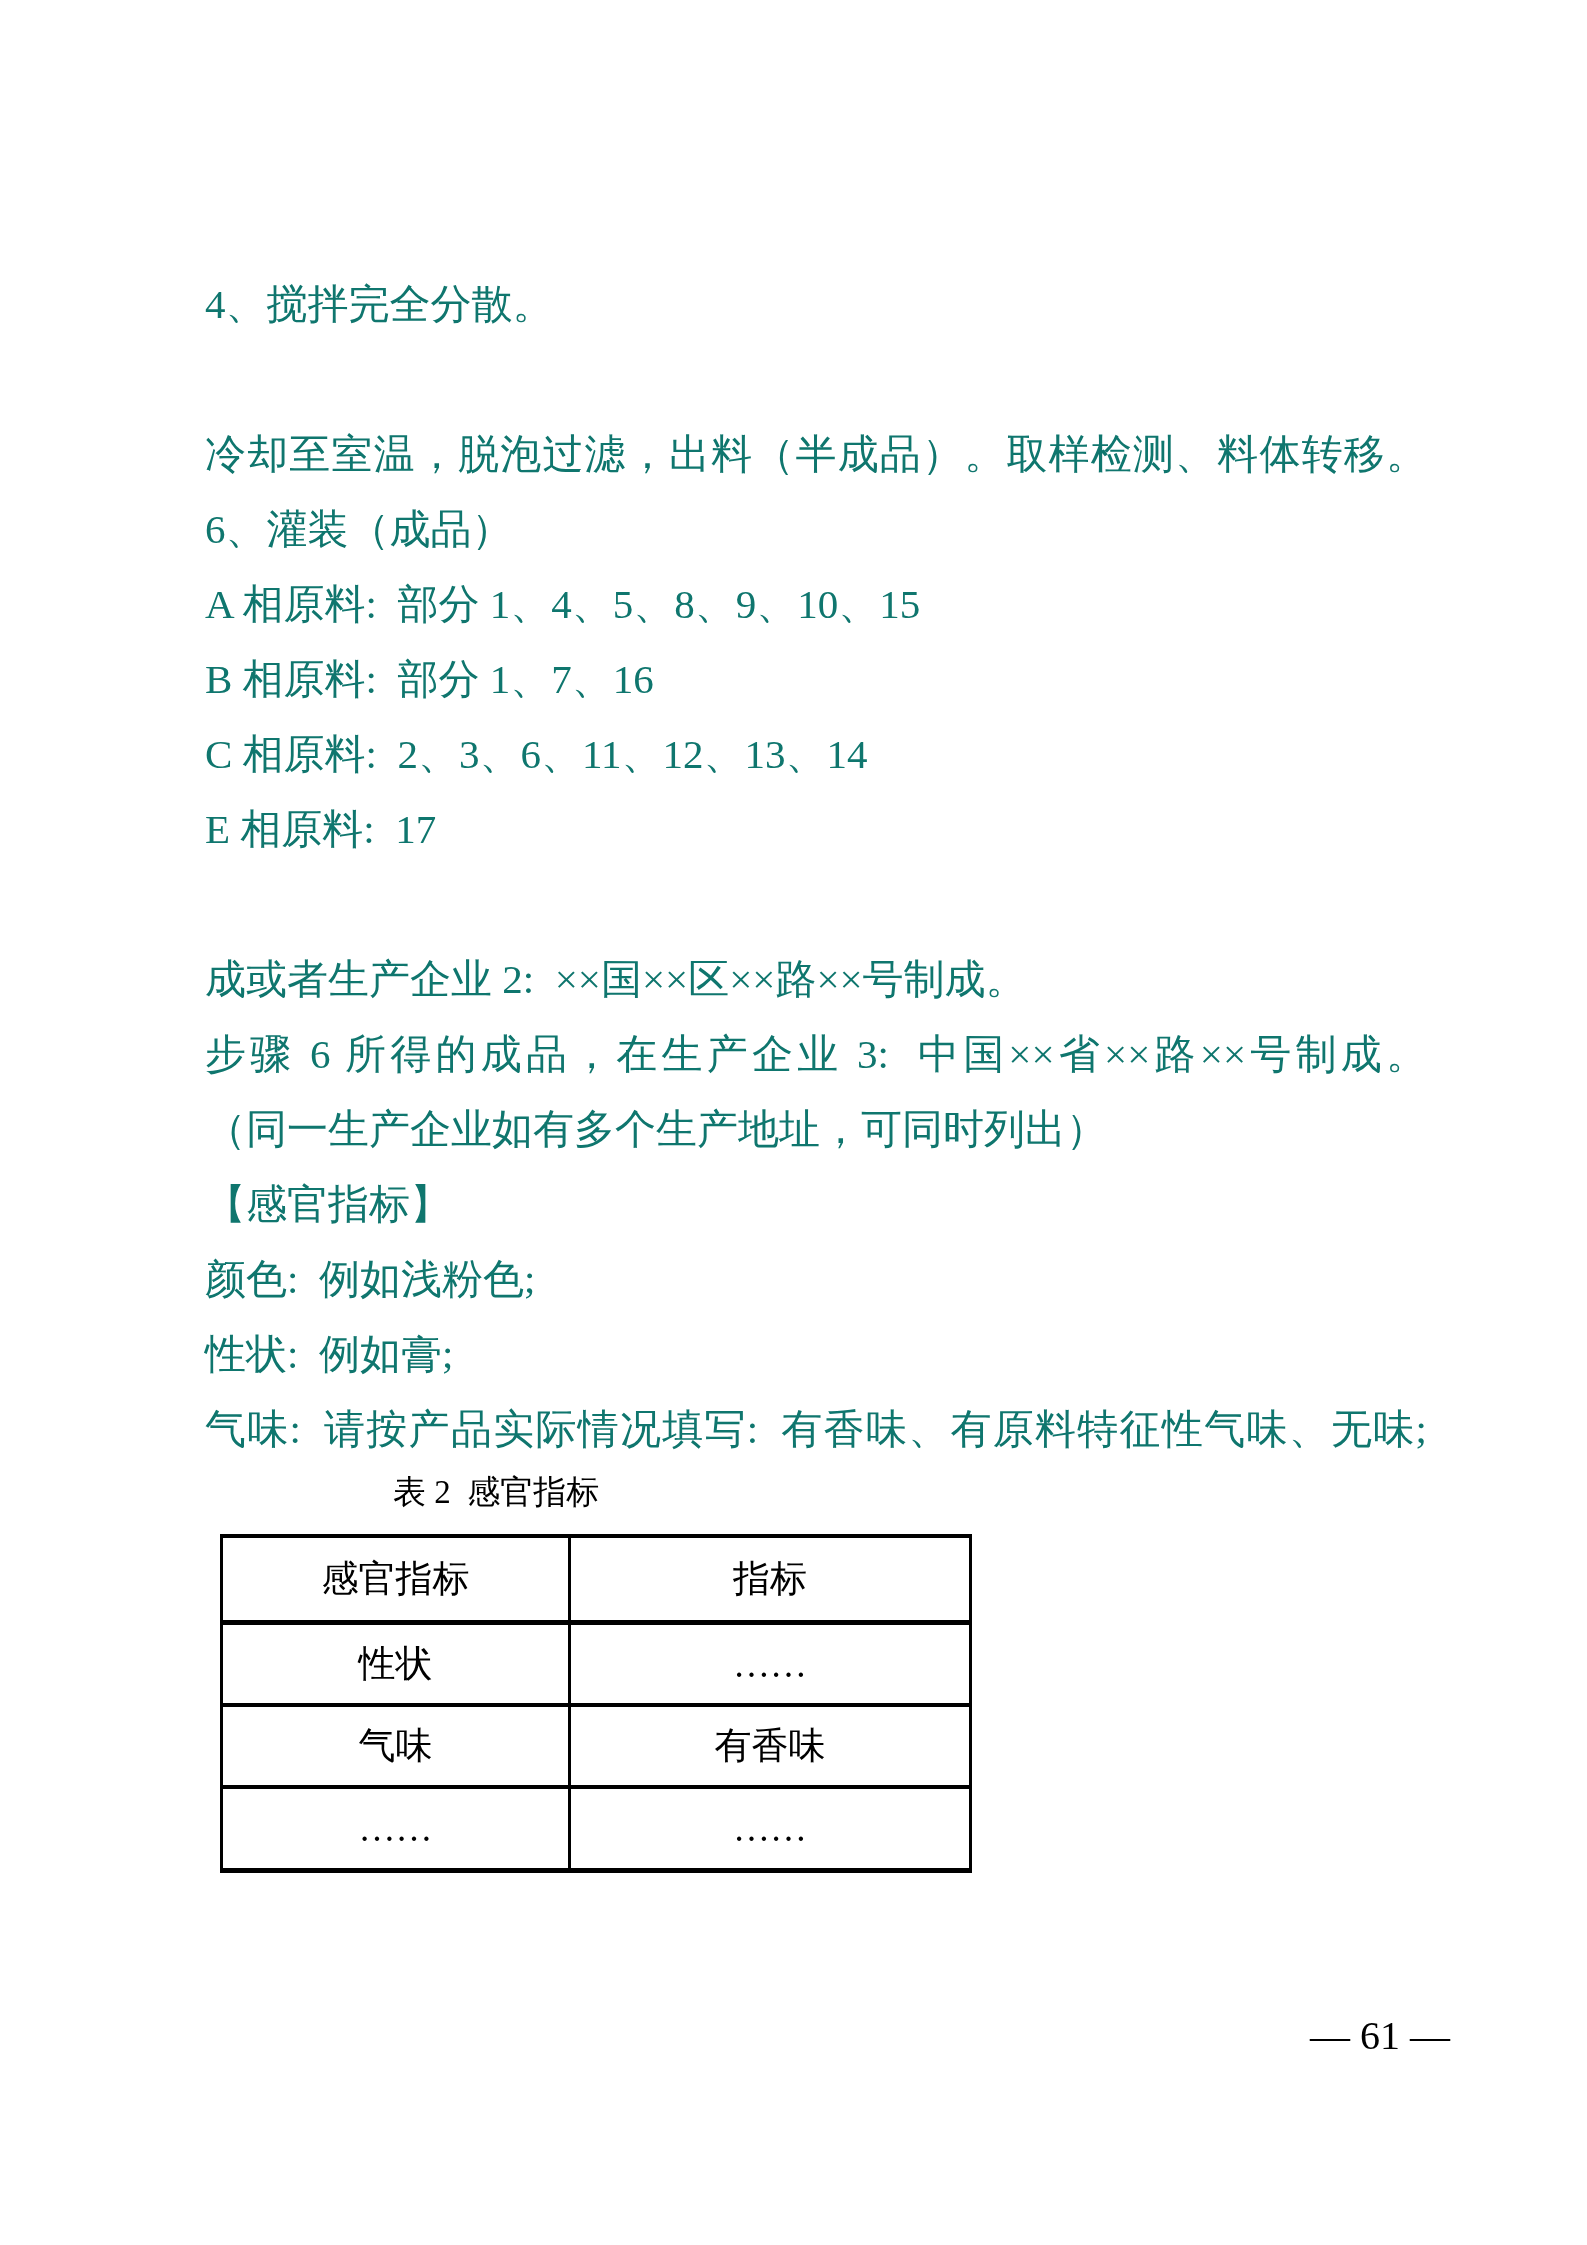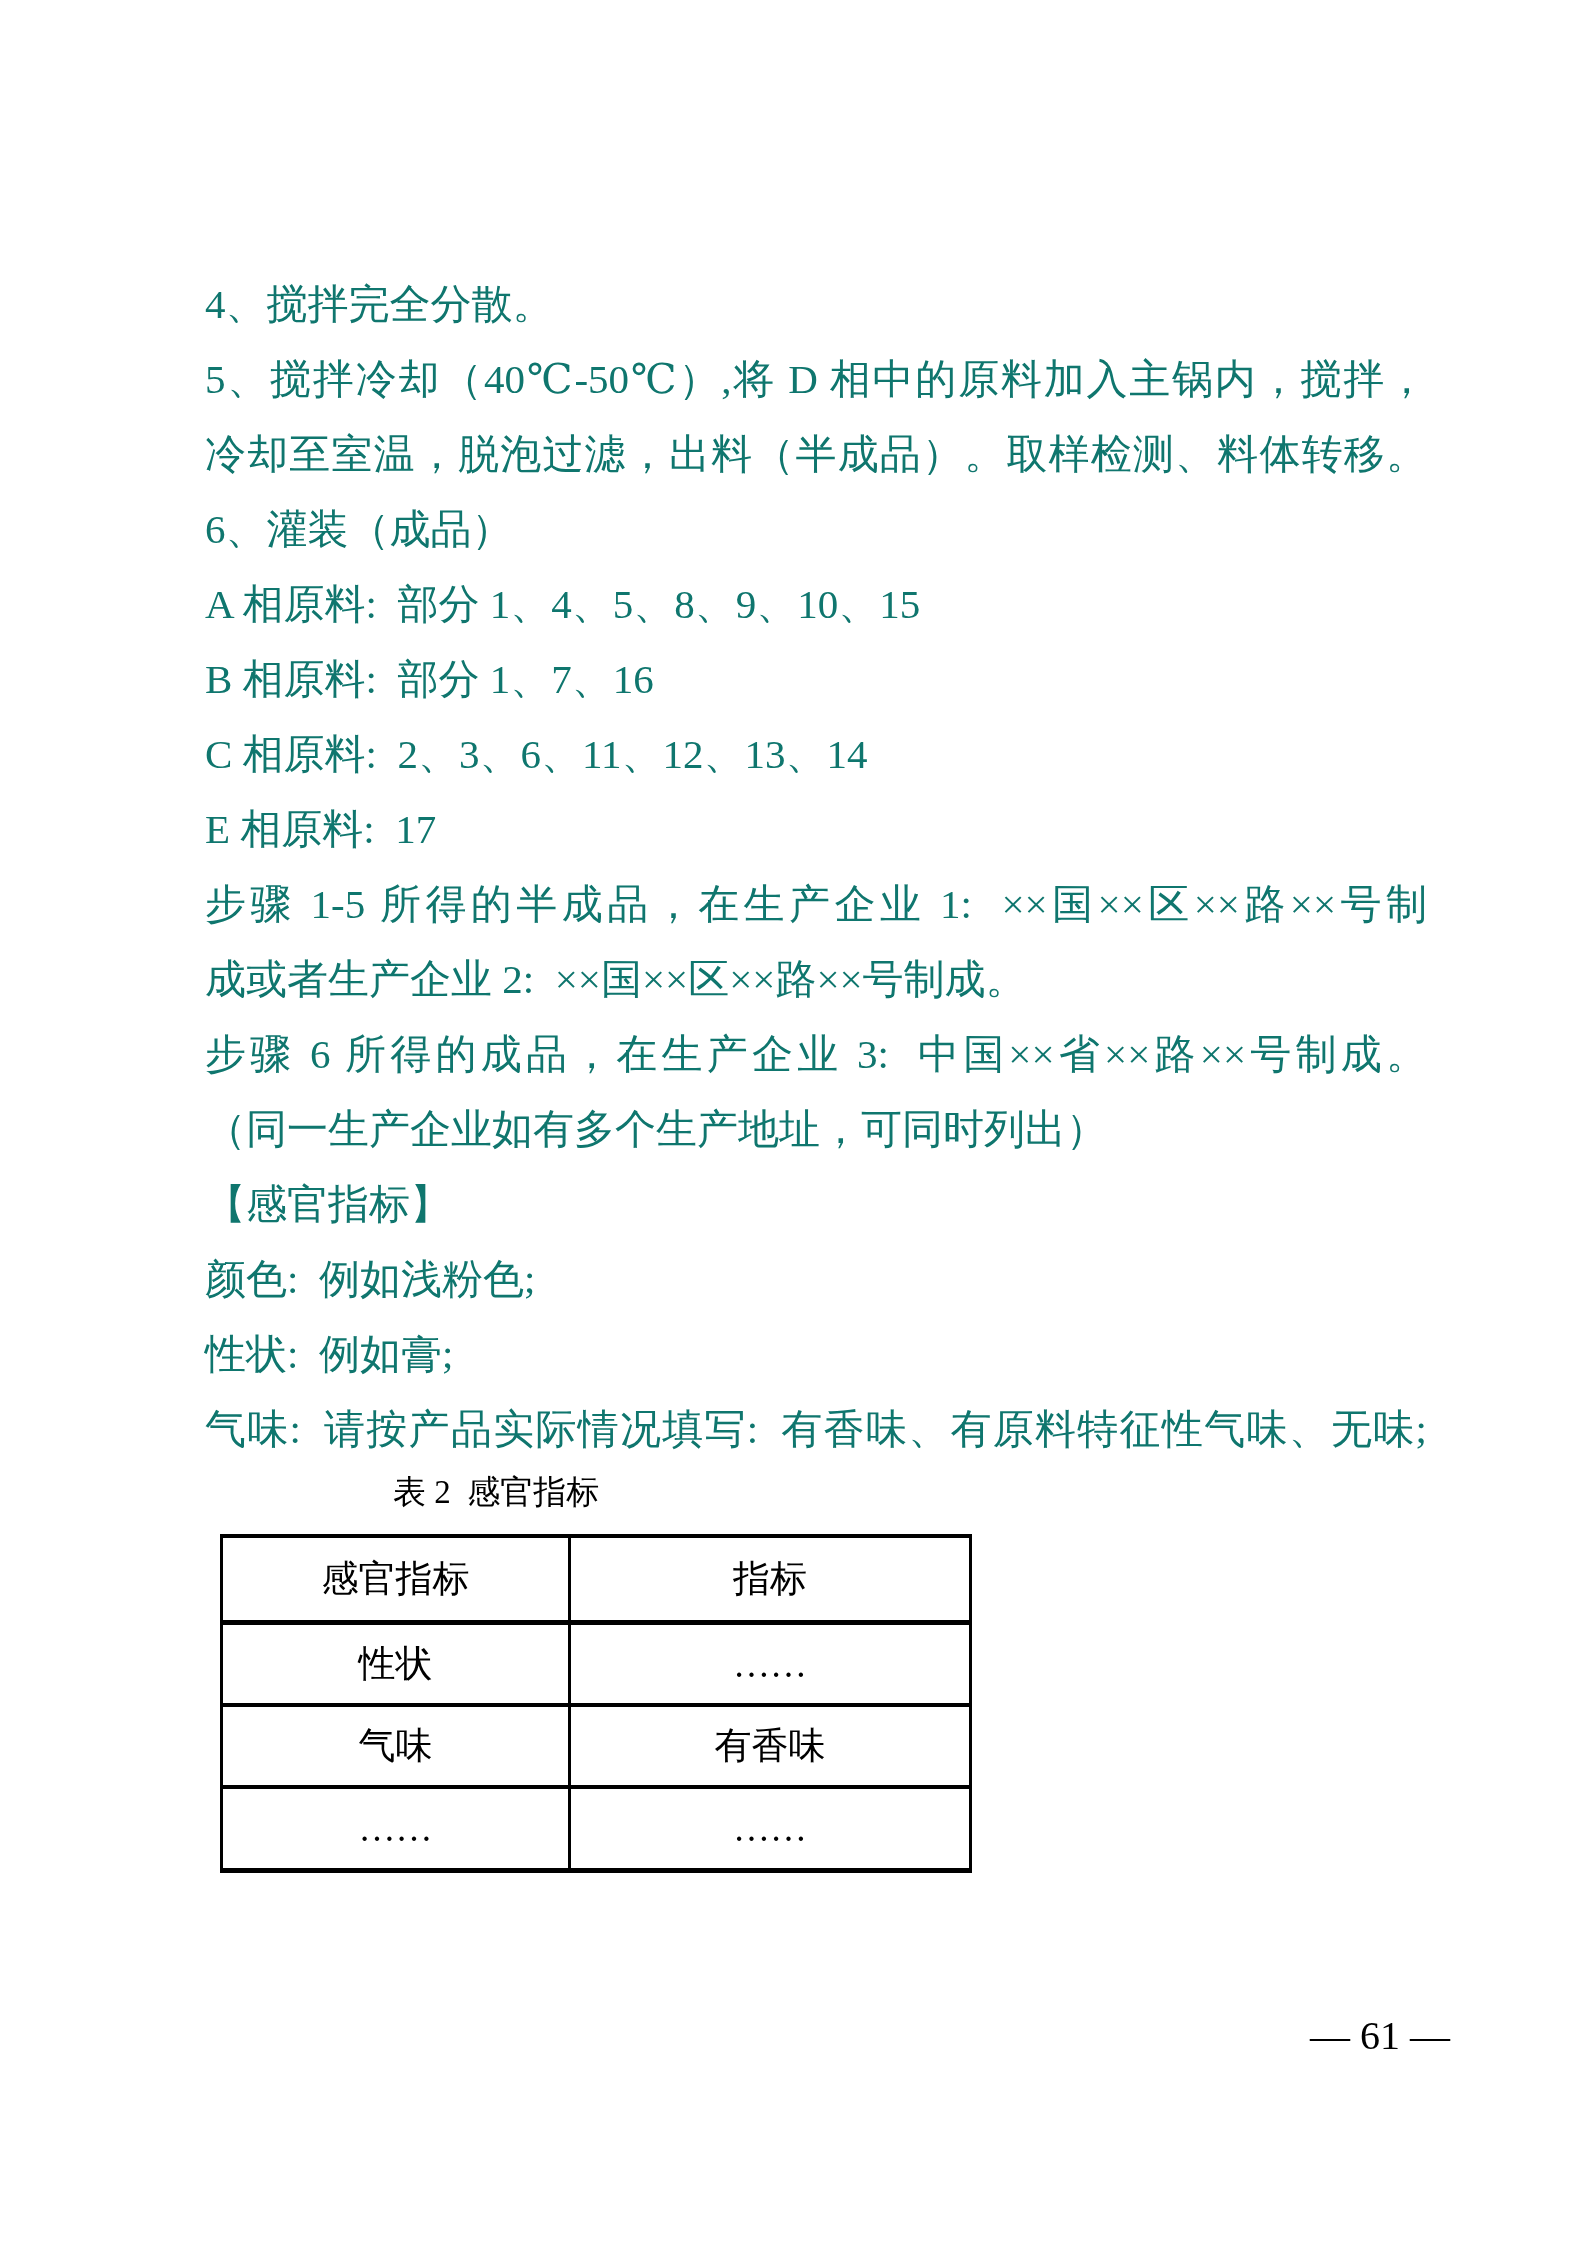--- a/index.html
+++ b/index.html
@@ -70,35 +70,33 @@
     white-space: pre;
   }
 </style>
 </head>
 <body>
 
 <div class="page">
 
   <div class="line" style="top:278px"><span>4、搅拌完全分散。</span></div>
 
-  <div class="line stretch" style="top:353px"><span>5、搅拌冷却（40℃-50℃）,将 D 相中的原料加入主锅内，搅拌，</span></div>
 
   <div class="line stretch" style="top:428px"><span>冷却至室温，脱泡过滤，出料（</span><span class="bold-seg">半成品</span><span>）。取样检测、料体转移。</span></div>
 
   <div class="line" style="top:503px"><span>6、灌装（</span><span class="bold-seg">成品</span><span>）</span></div>
 
   <div class="line" style="top:578px"><span>A 相原料:  部分 1、4、5、8、9、10、15</span></div>
 
   <div class="line" style="top:653px"><span>B 相原料:  部分 1、7、16</span></div>
 
   <div class="line" style="top:728px"><span>C 相原料:  2、3、6、11、12、13、14</span></div>
 
   <div class="line" style="top:803px"><span>E 相原料:  17</span></div>
 
-  <div class="line stretch" style="top:878px"><span>步骤 1-5 所得的半成品，在生产企业 1:  ××国××区××路××号制</span></div>
 
   <div class="line" style="top:953px"><span>成或者生产企业 2:  ××国××区××路××号制成。</span></div>
 
   <div class="line stretch" style="top:1028px"><span>步骤 6 所得的成品，在生产企业 3:  中国××省××路××号制成。</span></div>
 
   <div class="line" style="top:1103px"><span>（同一生产企业如有多个生产地址，可同时列出）</span></div>
 
   <div class="line" style="top:1178px"><span class="bold-seg">【感官指标】</span></div>
 
   <div class="line" style="top:1253px"><span>颜色:  例如浅粉色;</span></div>

